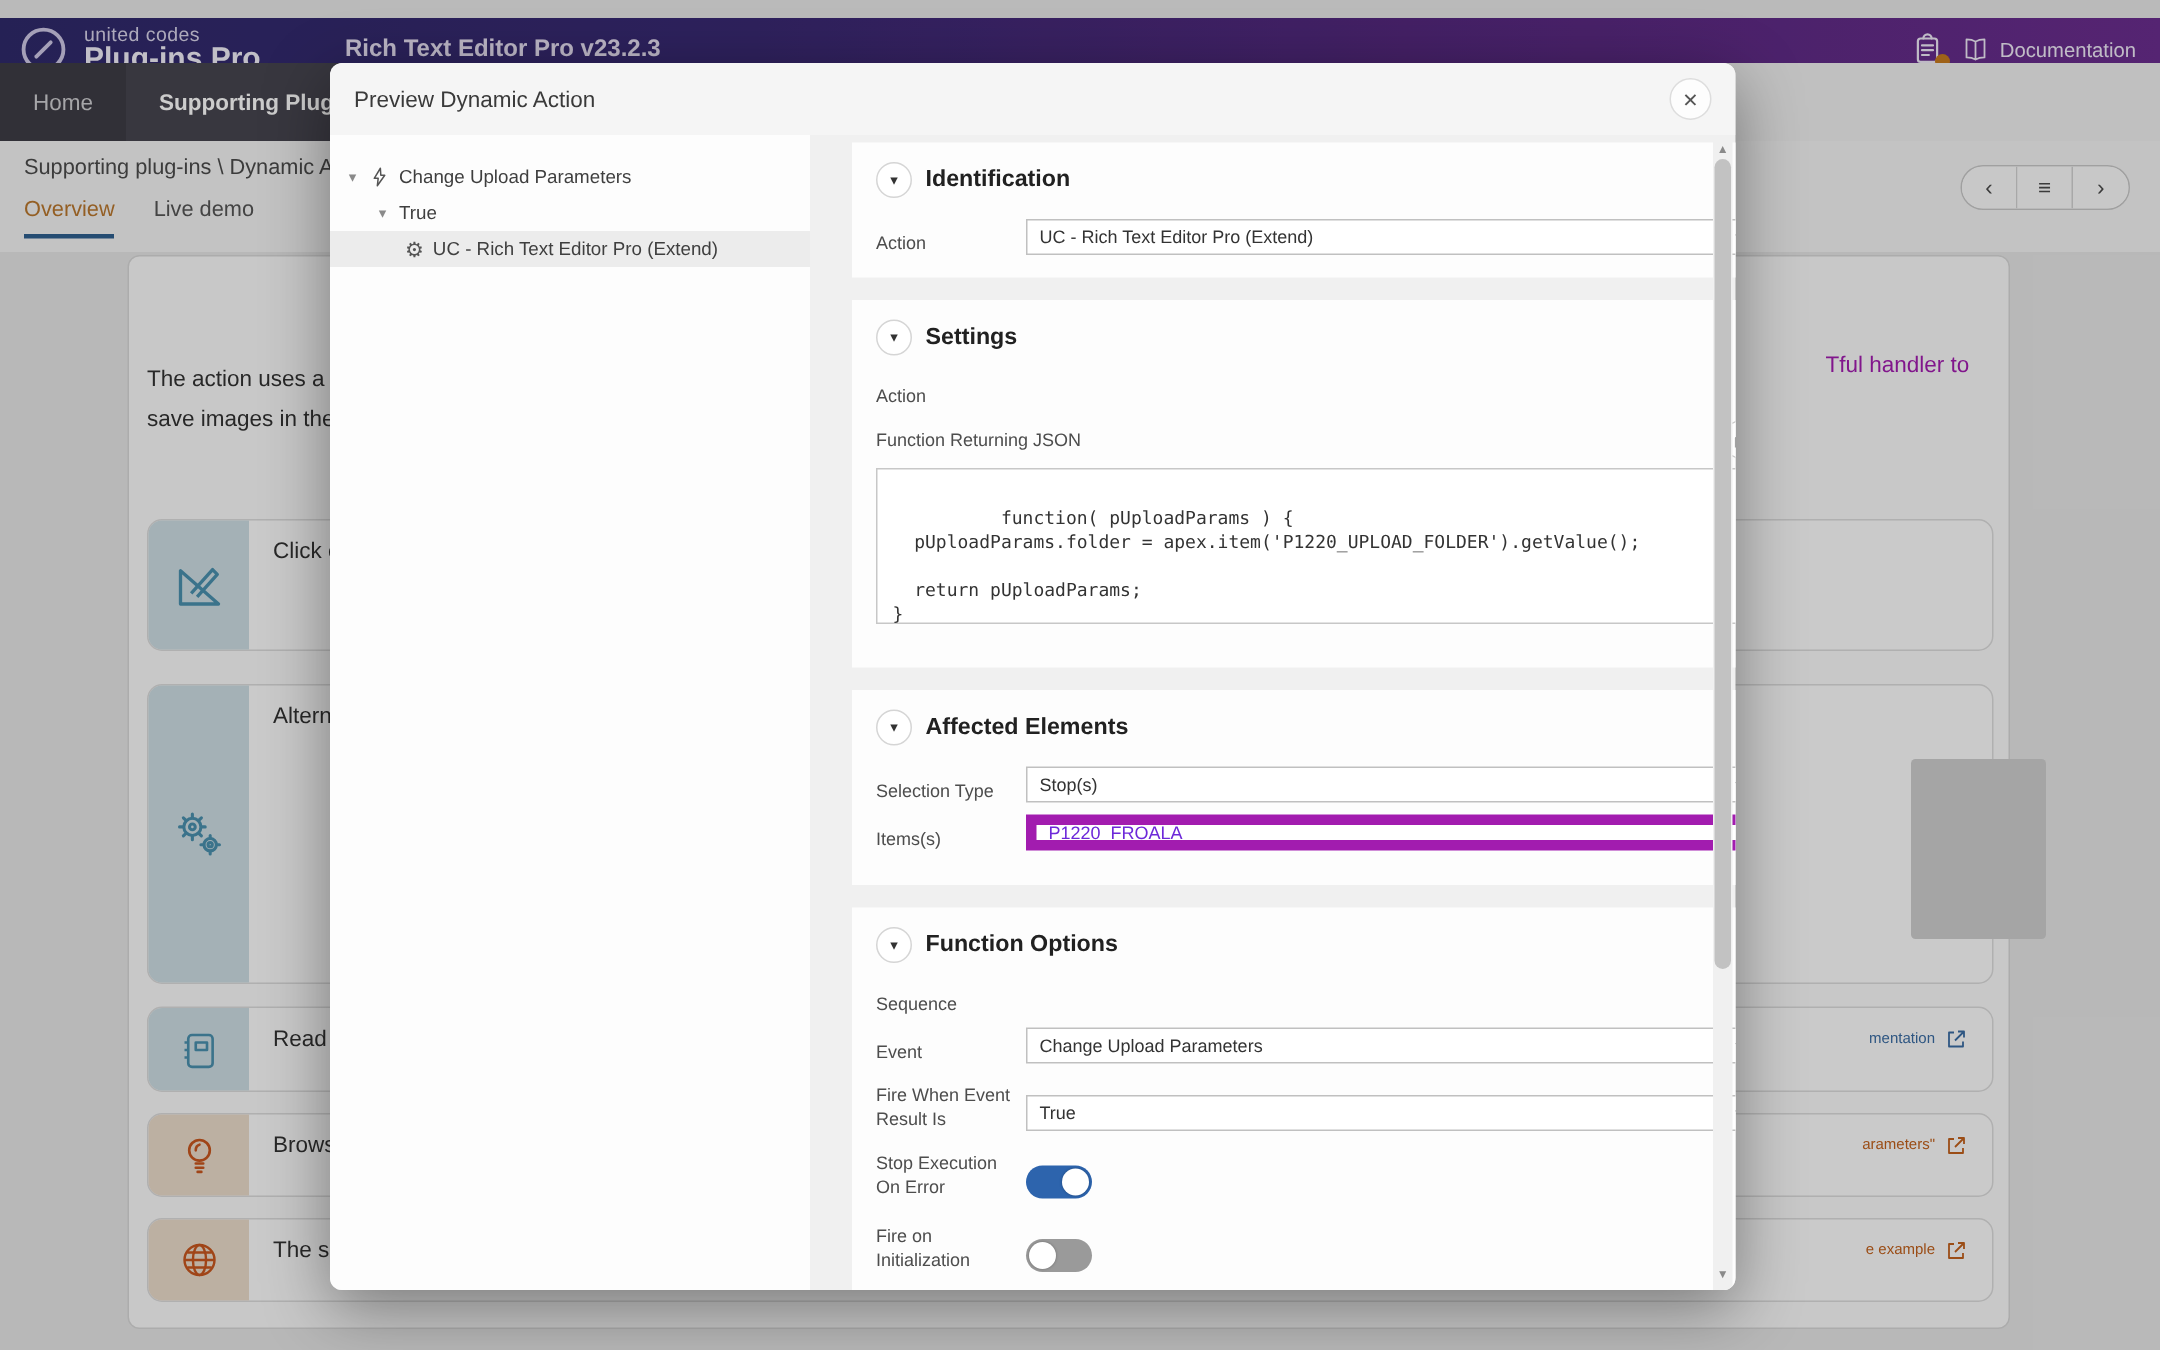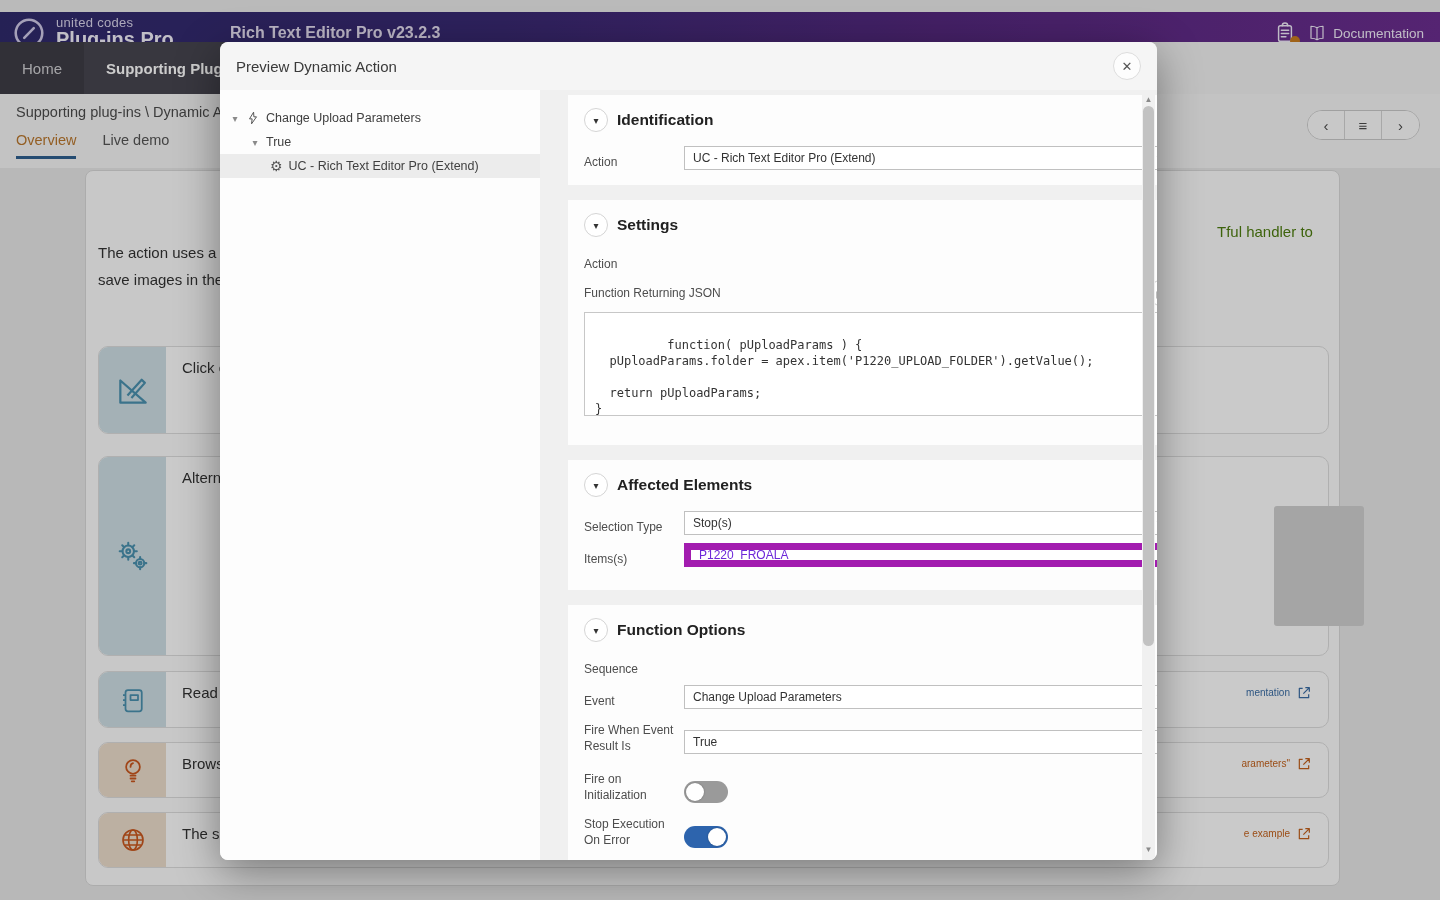--- a/index.html
+++ b/index.html
@@ -40,21 +40,21 @@
     border-radius:15px; overflow:hidden; background:#fbfbfb; }
   .pager-btn { width:37px; height:28px; display:flex; align-items:center; justify-content:center;
     font-size:15px; color:#4a4a4a; border-right:1px solid #d2d2d2; cursor:pointer; background:#fbfbfb; }
   .pager-btn:last-child { border-right:none; }
 
   
   .page-body { position:absolute; left:0; top:168px; width:1440px; height:732px; background:#e7e7e7; z-index:1; }
   .main-card { position:absolute; left:85px; top:2px; width:1255px; height:716px;
     background:#fbfbfb; border:1px solid #d8d8d8; border-radius:8px; }
   .intro-left { position:absolute; left:12px; top:68px; font-size:15px; color:#333; line-height:27px; }
-  .intro-right { position:absolute; left:1131px; top:52px; font-size:15px; color:#4d7c0f; }
+  .intro-right { position:absolute; left:1131px; top:64px; font-size:15px; color:#a21caf; }
   .bg-card { position:absolute; left:12px; width:1231px; background:#fdfdfd;
     border:1px solid #dcdcdc; border-radius:10px; display:flex; }
   .icon-panel { width:67px; border-radius:9px 0 0 9px; flex:none;
     display:flex; align-items:center; justify-content:center; }
   .icon-panel.blue { background:#cddee4; color:#4a90ae; }
   .icon-panel.orange { background:#ecdccb; color:#c8571e; }
   .icon-panel svg { width:38px; height:38px; }
   .bg-card.small .icon-panel svg { width:30px; height:30px; }
   .card-body { position:relative; flex:1; padding:12px 16px; font-size:15px; color:#333; }
   .card-title-row { display:flex; align-items:center; }
@@ -433,36 +433,36 @@
         </div>
         <div class="frow">
           <span class="flabel" style="width:100px;">Fire When Event Result Is</span>
           <div class="fctrl">
             <div class="select">
               <span>True</span>
               <span class="chev"></span>
             </div>
           </div>
         </div>
+        <div class="frow" style="margin-top:6px;">
+          <span class="flabel">Stop Execution On Error</span>
+          <div class="fctrl">
+            <div class="toggle on">
+                <span class="knob"></span>
+              </div>
+          </div>
+        </div>
         <div class="frow" style="margin-top:12px;">
           <span class="flabel">Fire on Initialization</span>
           <div class="fctrl">
             <div class="toggle">
                 <span class="knob"></span>
               </div>
           </div>
         </div>
-        <div class="frow" style="margin-top:6px;">
-          <span class="flabel">Stop Execution On Error</span>
-          <div class="fctrl">
-            <div class="toggle on">
-                <span class="knob"></span>
-              </div>
-          </div>
-        </div>
       </div>
     </div>
 
     <div class="vscroll">
       <div class="vs-arrow vs-up">
           <span>▲</span>
         </div>
       <div class="vs-thumb"></div>
       <div class="vs-arrow vs-down">
           <span>▼</span>

